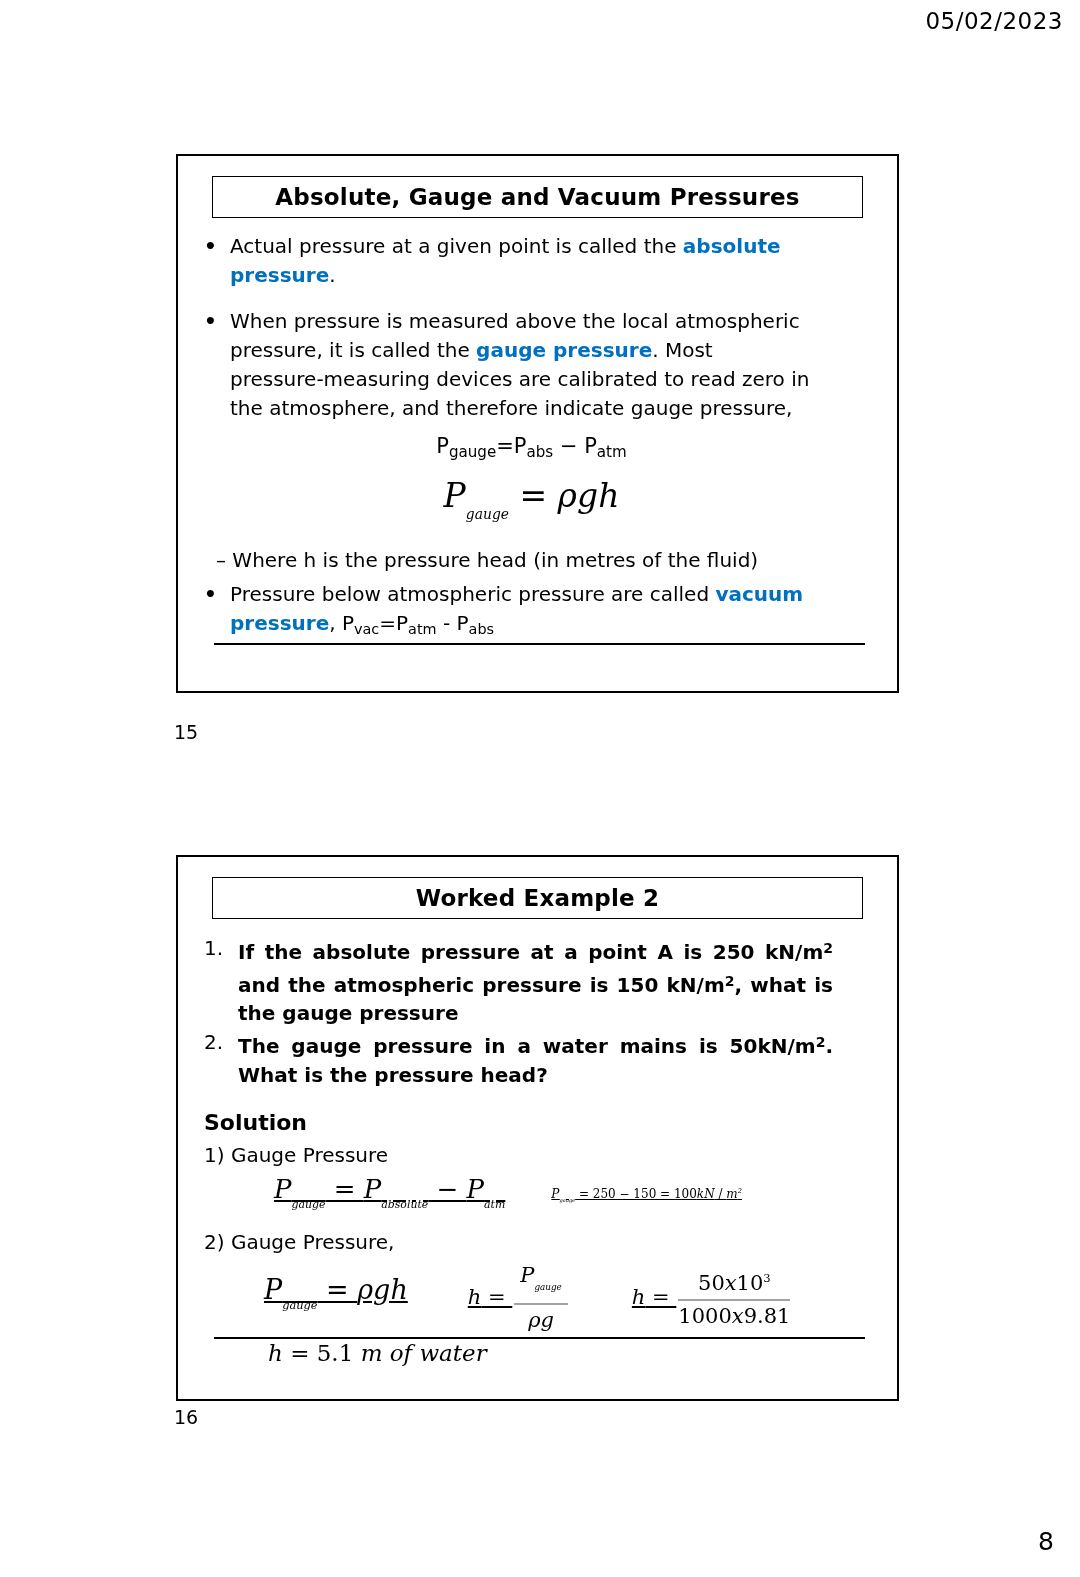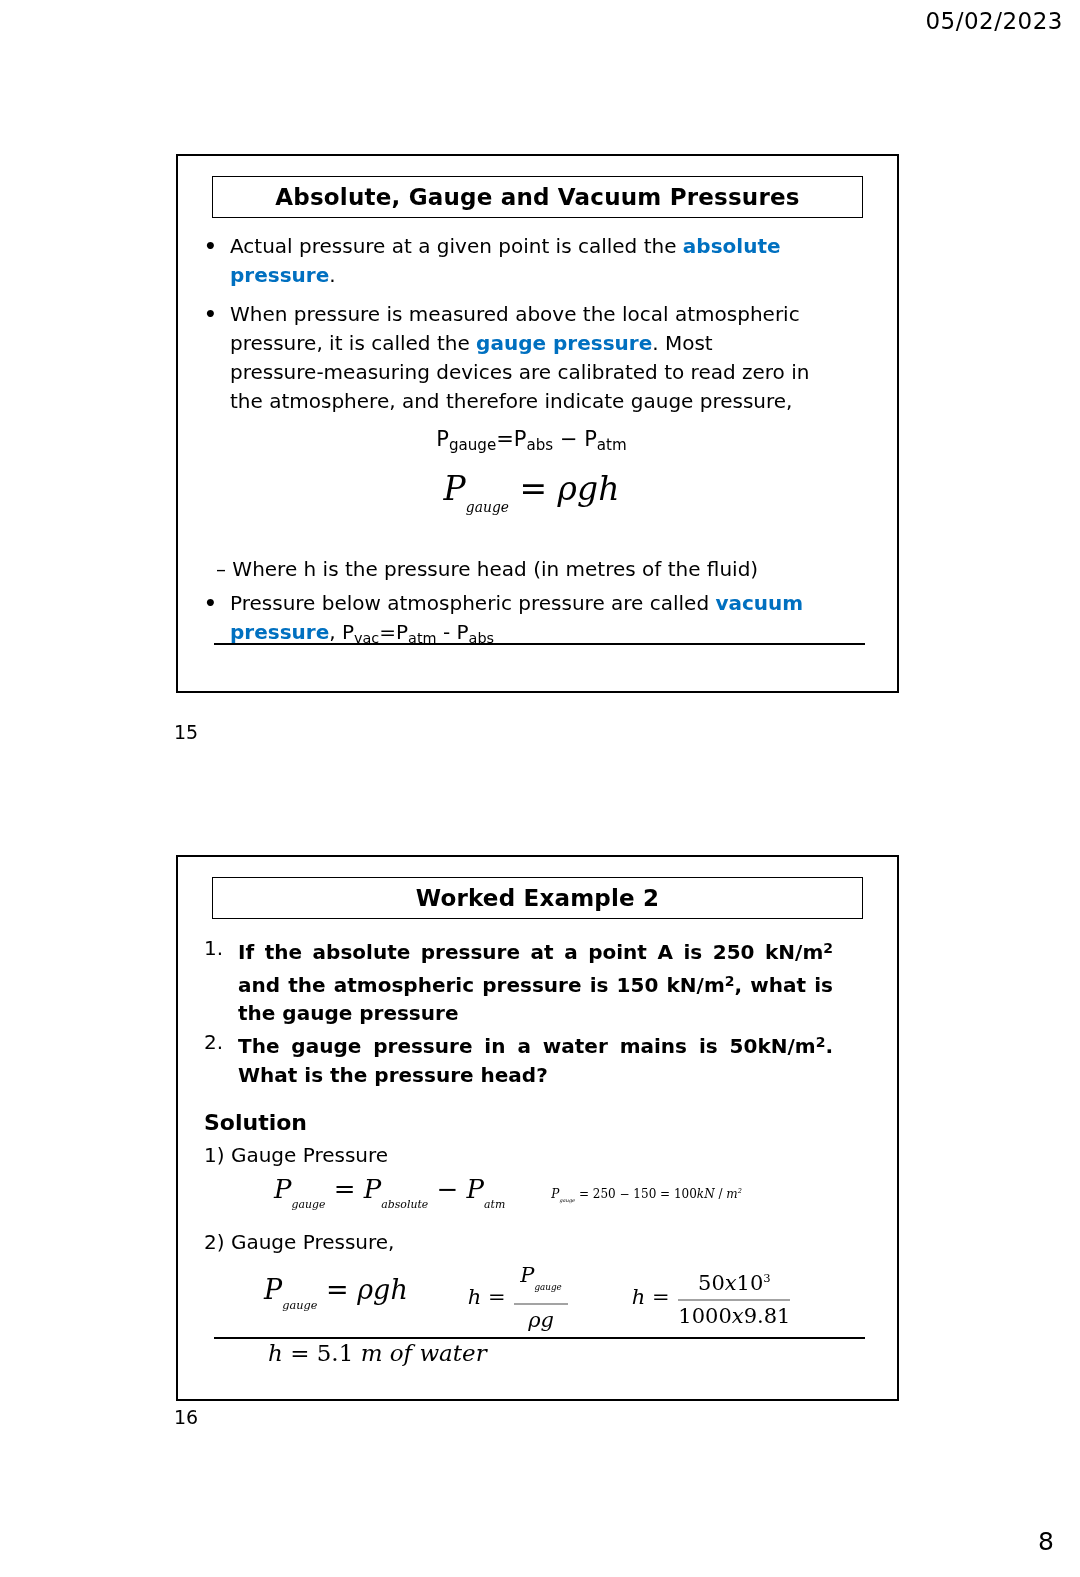--- a/index.html
+++ b/index.html
@@ -23,41 +23,41 @@
     display:flex; align-items:center; justify-content:center;
     font-weight:bold; font-size:23px; letter-spacing:0.2px;
   }
   .content { padding:13px 38px 0 26px; font-size:20px; line-height:29px; }
   .content.s2 { padding-top:15px; }
 
   .bullet { display:flex; }
   .bullet .dot { width:26px; flex:none; font-weight:bold; }
   .bullet .dot::before { content:"•"; }
   .btext { max-width:580px; }
-  .b2 { margin-top:10px; }
+  .b2 { margin-top:17px; }
   .b3 { margin-top:5px; }
 
   .formula-center { text-align:center; }
   .f-sans { margin-top:9px; font-size:21px; }
   .f-big  { margin-top:7px; font-size:33px; line-height:44px; }
-  .dashline { margin-top:25px; padding-left:12px; }
+  .dashline { margin-top:9px; padding-left:12px; }
 
   .rule { position:absolute; left:36px; width:651px; height:2px; background:#000; }
   .r1 { top:487px; }
   .r2 { top:480px; }
 
   .nitem { display:flex; }
   .nitem .inum { width:34px; flex:none; }
   .itext { max-width:595px; text-align:justify;font-weight:bold; }
   .itext:last-child {}
   .solution { margin-top:18px; font-weight:bold; font-size:22px; }
   .step { margin-top:4px; }
   .step2 { margin-top:9px; }
 
-  .frow { display:flex; }
+  .frow { display:flex;text-decoration:underline; }
   .frow1 { margin-top:5px; align-items:baseline; }
   .frow2 { margin-top:4px; align-items:center; min-height:68px; }
   .f1a { margin-left:70px; font-size:26px; }
   .f1b { margin-left:46px; font-size:12px; }
   .f2a { margin-left:60px; font-size:27px; }
   .f2b { margin-left:60px; font-size:21px; }
   .f2c { margin-left:62px; font-size:21px; }
   .f3  { margin-top:4px; margin-left:64px; font-size:23px; }
 
   .slide-num { position:absolute; left:174px; font-size:19px; }

